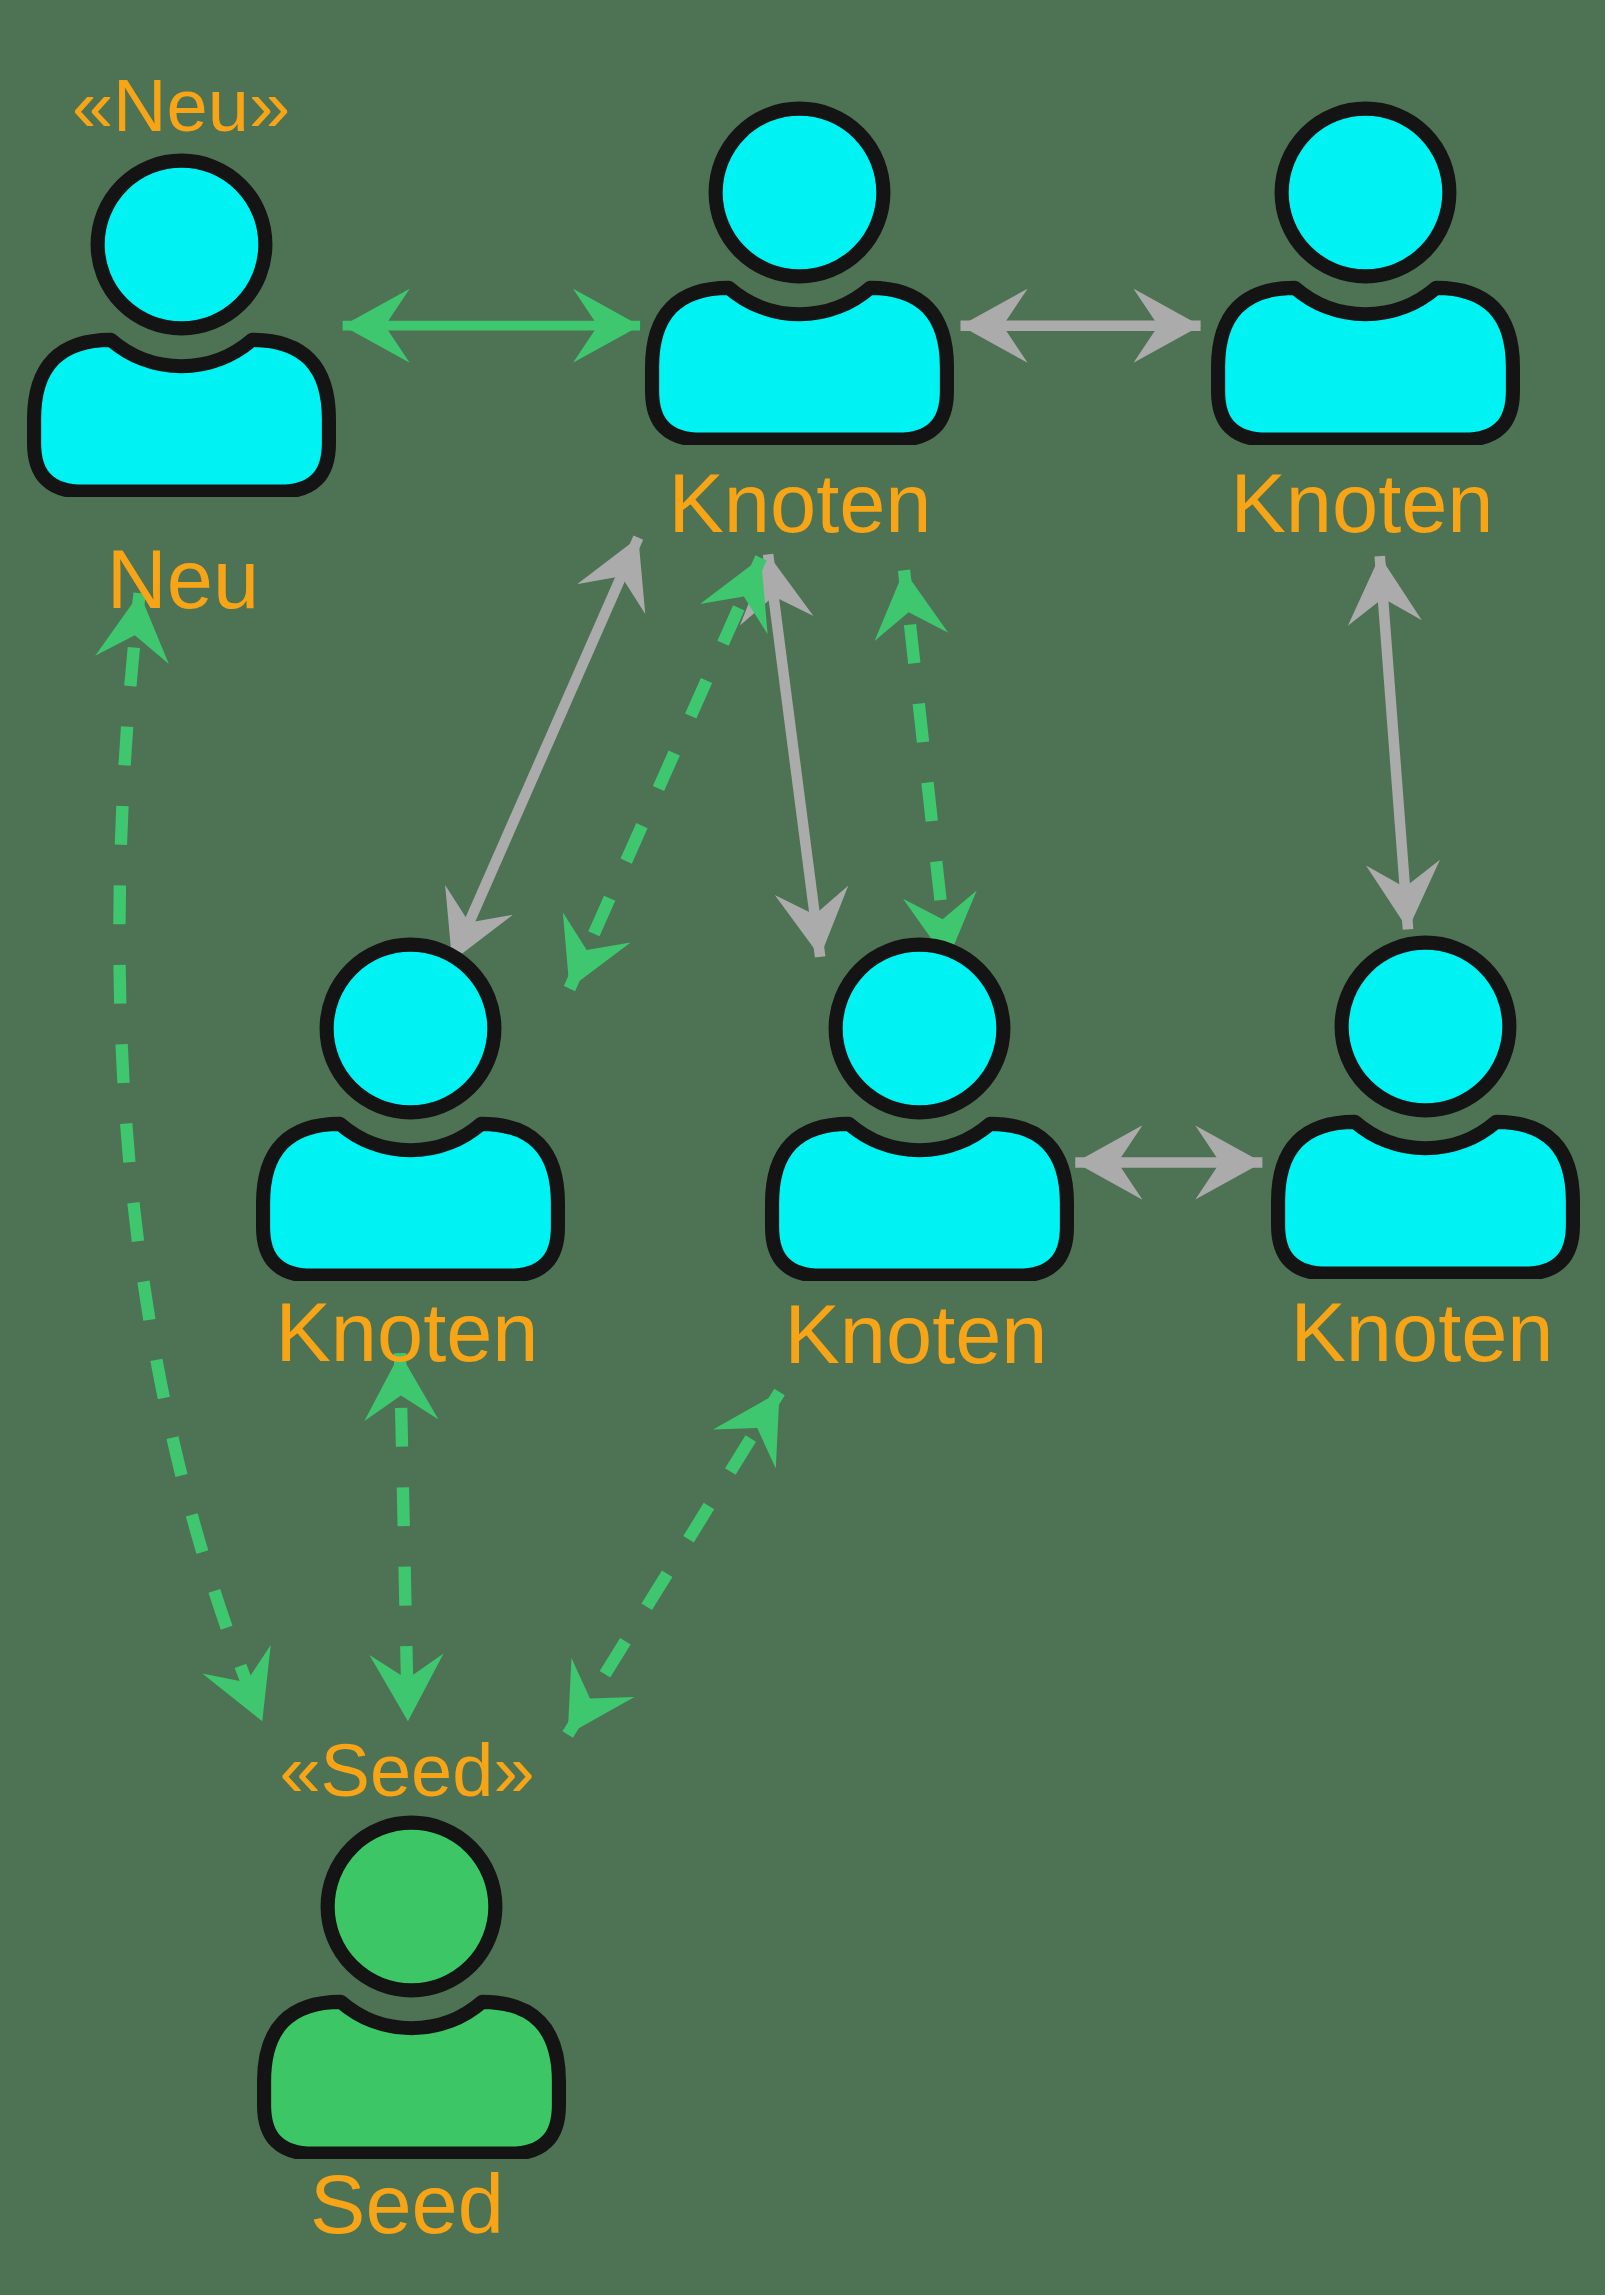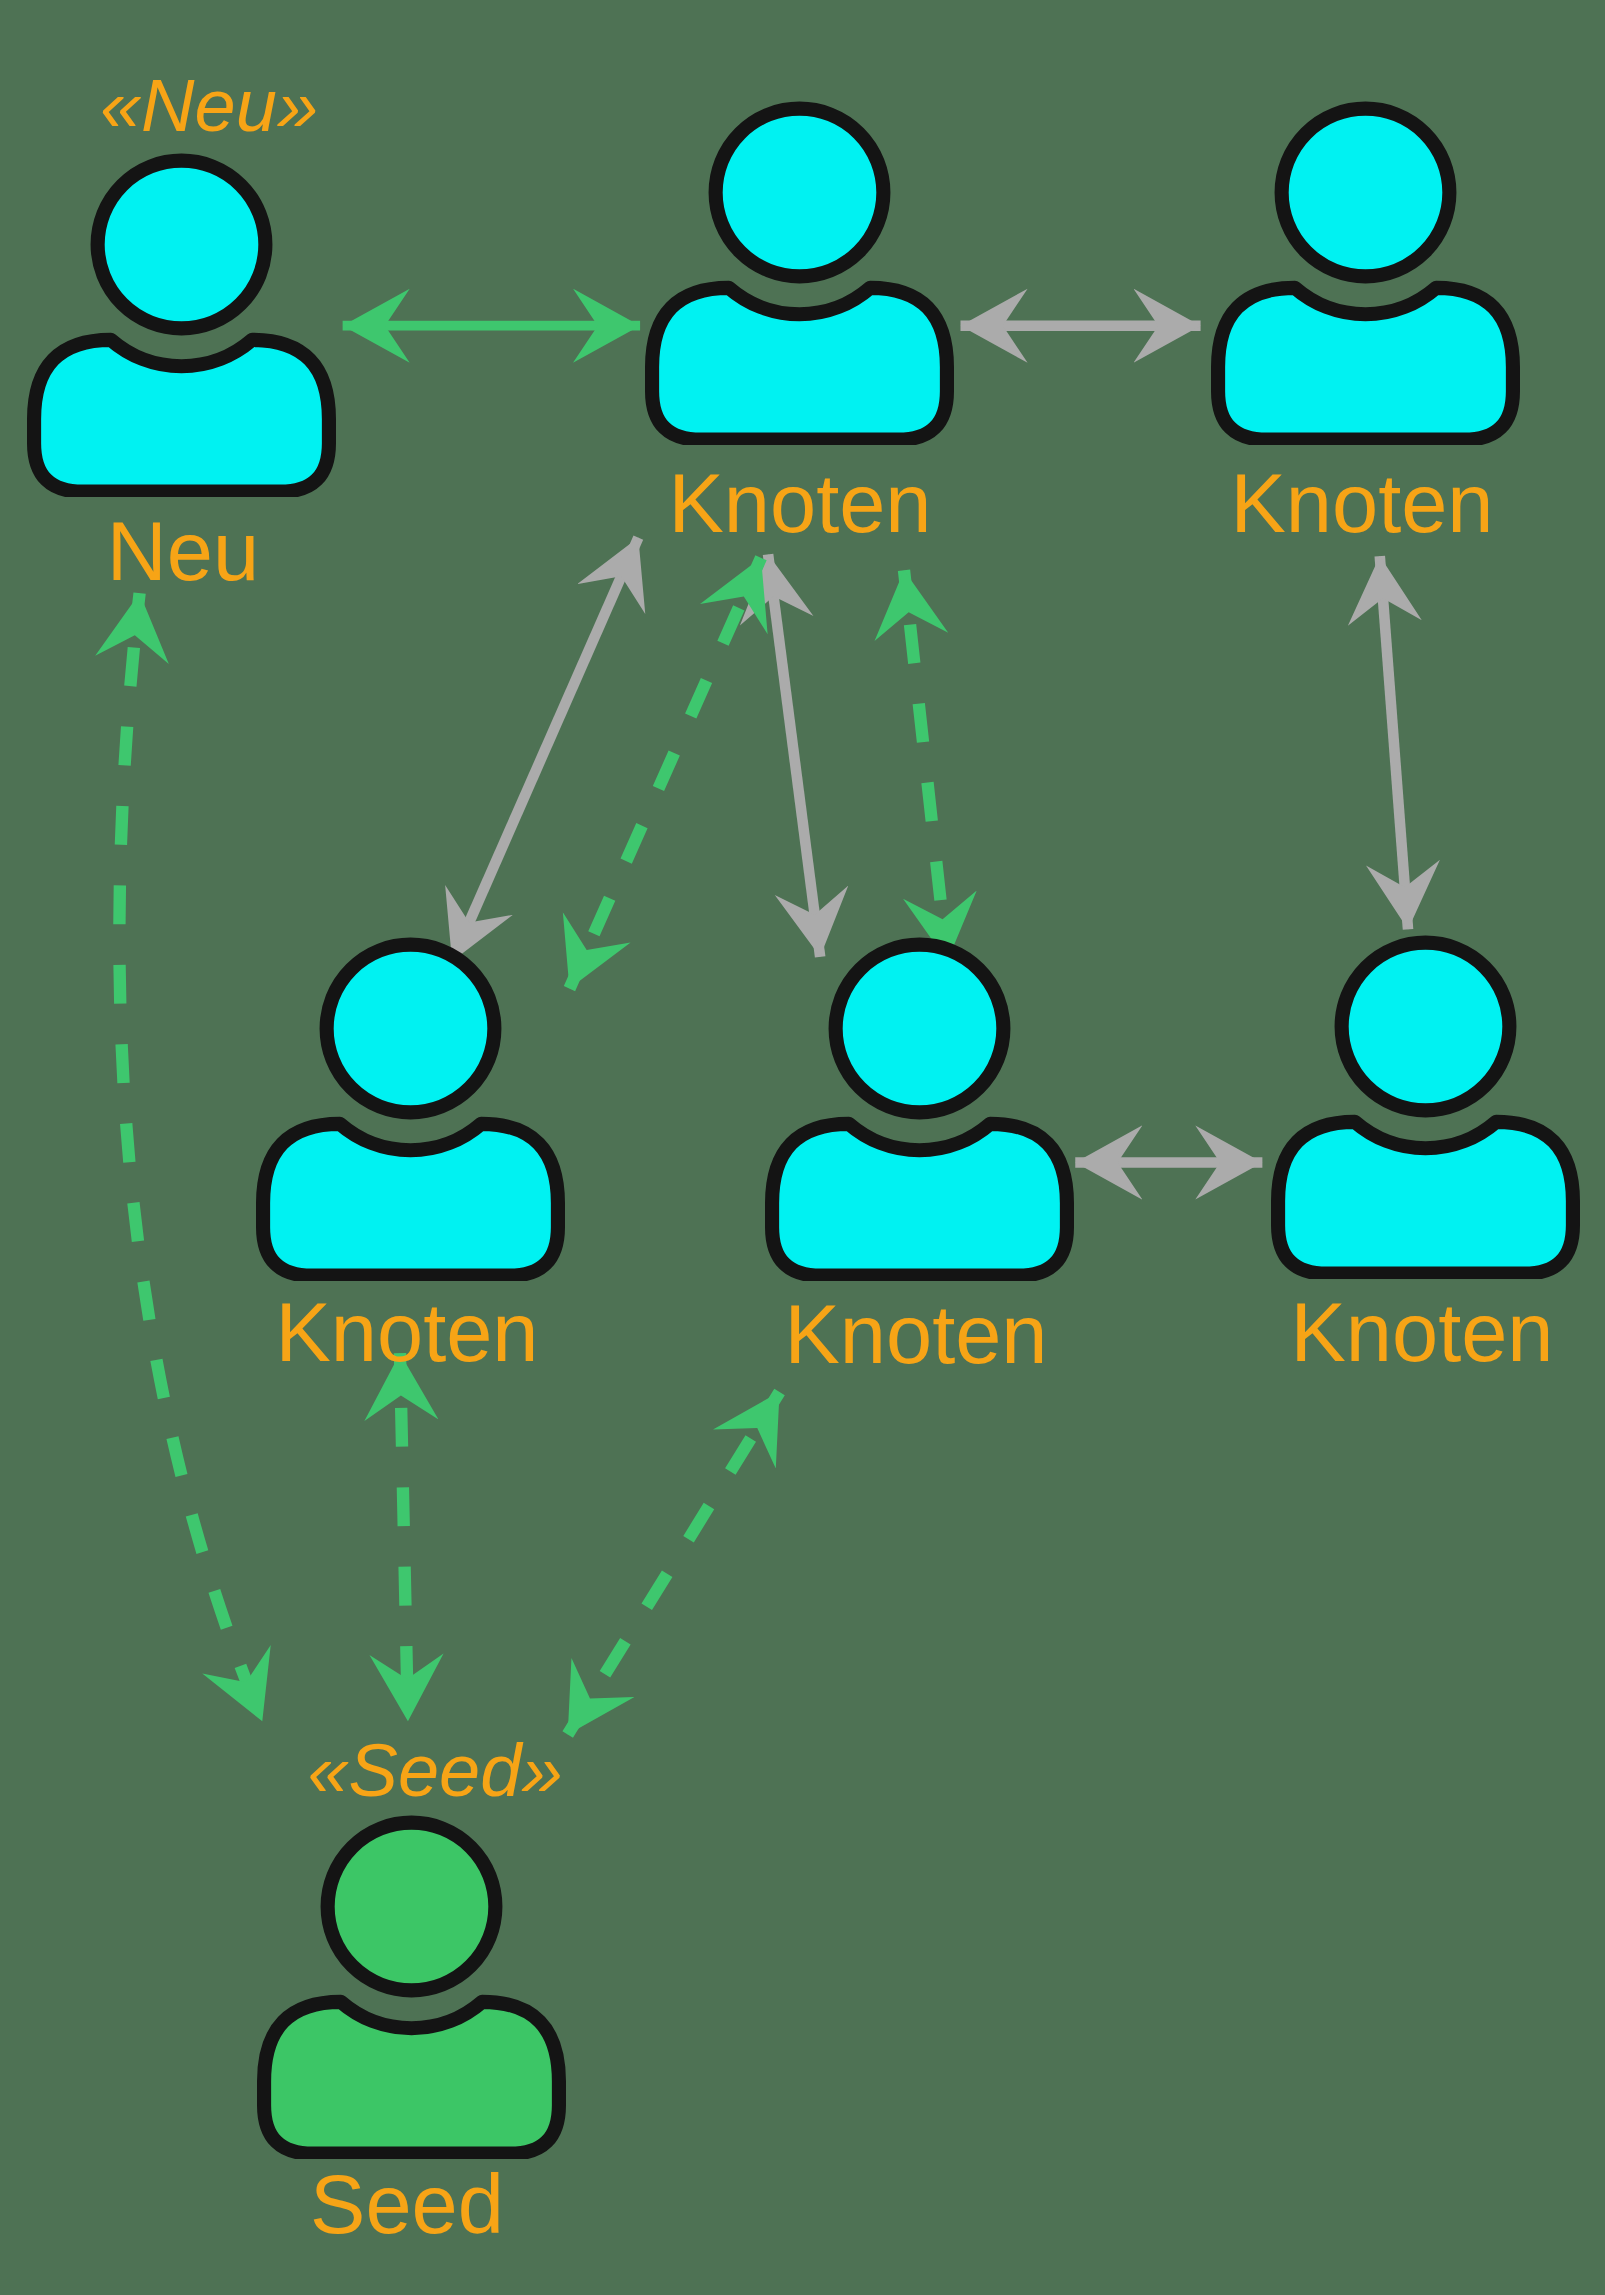--- a/index.html
+++ b/index.html
@@ -14,23 +14,21 @@
   .person{position:absolute;width:309px;height:347px;}
   .lbl{
     position:absolute;
     transform:translateX(-50%);
     font-size:83px;
     line-height:1;
     color:#f7a416;
     white-space:nowrap;
   }
   .stereo{
-    font-style:italic;
     font-size:74px;
-    margin-left:28px;
   }
 </style>
 </head>
 <body>
 
 <div class="canvas">
 
   <svg class="edges" viewBox="0 0 1818 2600" xmlns="http://www.w3.org/2000/svg">
     <defs>
       <marker id="ah-green" markerUnits="userSpaceOnUse" markerWidth="80" markerHeight="88" refX="76" refY="42" orient="auto-start-reverse">
@@ -76,21 +74,21 @@
       <use href="#person-shape"></use>
     </svg>
   <svg class="person" style="left:1271px;top:932px;color:#00f2f2" viewBox="0 0 350 393">
       <use href="#person-shape"></use>
     </svg>
   <svg class="person" style="left:257px;top:1812px;color:#3cc666" viewBox="0 0 350 393">
       <use href="#person-shape"></use>
     </svg>
 
   <div class="lbl stereo" style="left:181px;top:69px">«Neu»</div>
-  <div class="lbl" style="left:183px;top:510px">Neu</div>
+  <div class="lbl" style="left:183px;top:538px">Neu</div>
 
   <div class="lbl" style="left:800px;top:462px">Knoten</div>
   <div class="lbl" style="left:1362px;top:462px">Knoten</div>
 
   <div class="lbl" style="left:407px;top:1291px">Knoten</div>
   <div class="lbl" style="left:916px;top:1293px">Knoten</div>
   <div class="lbl" style="left:1422px;top:1291px">Knoten</div>
 
   <div class="lbl" style="left:407px;top:2163px">Seed</div>
   <div class="lbl stereo" style="left:407px;top:1734px">«Seed»</div>

